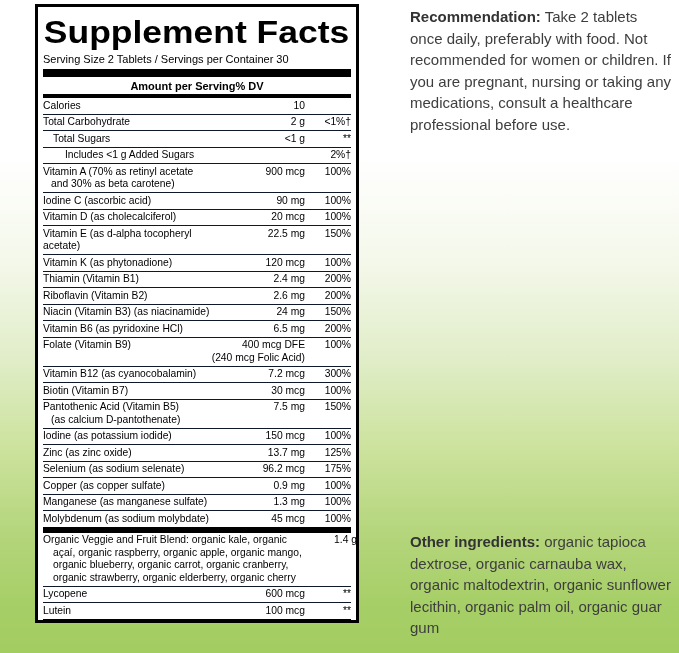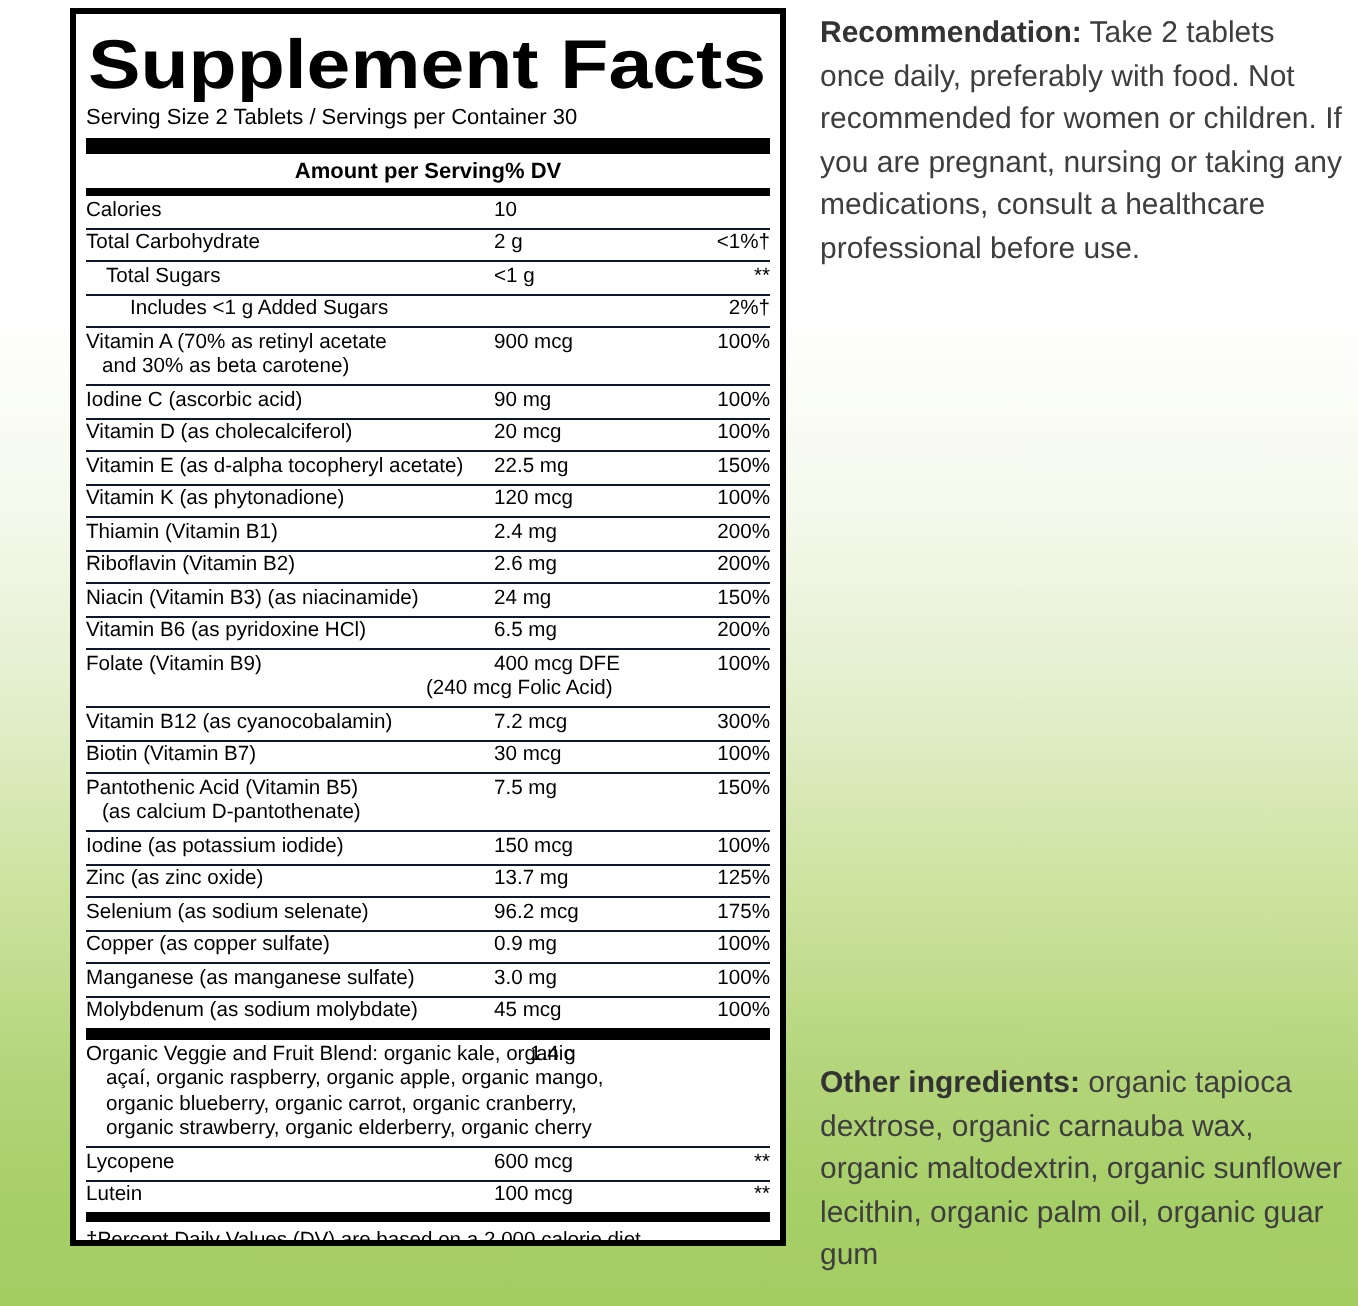--- a/index.html
+++ b/index.html
@@ -4,39 +4,39 @@
 <style>
   html,body{margin:0;padding:0;}
   body{
     width:679px;height:653px;overflow:hidden;
     font-family:"Liberation Sans","DejaVu Sans",sans-serif;
     background:linear-gradient(180deg,#ffffff 0%,#ffffff 24%,#f4f8ea 40%,#e2eecb 54%,#cde39f 68%,#b4d57b 82%,#a7cf68 92%,#a3cc61 100%);
     position:relative;
   }
   
   .panel{
-    position:absolute;left:35px;top:4px;width:358px;height:619px;
+    position:absolute;left:35px;top:4px;width:324px;height:619px;
     background:#ffffff;border:3px solid #000;box-sizing:border-box;
     padding:2px 5px 0 5px;color:#000;overflow:hidden;
   }
   .title-svg{display:block;width:100%;height:40px;margin-top:2px;}
   .title-svg text{font-family:"Liberation Sans","DejaVu Sans",sans-serif;font-weight:bold;}
   .serving{font-size:11px;line-height:15px;padding:1px 0 2px 0;}
   .bar{background:#000;width:100%;}
   .bar-8{height:8px;}
   .bar-4{height:4px;}
   .bar-6{height:6px;}
   .bar-5{height:5px;}
   .hdr-row{display:flex;justify-content:center;align-items:flex-end;
     font-size:11px;font-weight:bold;padding:3px 0 2px 0;}
   .frow{display:flex;align-items:flex-start;font-size:10.3px;line-height:12.5px;padding:1.5px 0;}
   .frow + .frow{border-top:1px solid #0f172a;}
   .c-name{flex:1 1 auto;min-width:0;}
   .c-name .l2{padding-left:8px;}
-  .c-amt{flex:0 0 92px;text-align:left;}
+  .c-amt{flex:0 0 92px;text-align:right;}
   .c-amt .a2{white-space:nowrap;margin-left:-34px;}
   .c-dv{flex:0 0 46px;text-align:right;}
   .ind1{padding-left:10px;}
   .ind2{padding-left:22px;}
   .frow.wide .c-name{flex:0 0 250px;margin-right:-38px;text-indent:-10px;padding-left:10px;}
   .footnotes{font-size:10.3px;line-height:13px;padding:3px 0 2px 0;}
   
   .side-block{position:absolute;left:410px;width:263px;font-size:15px;line-height:21.5px;color:#3e3e3e;}
   .side-block b{color:#333;}
   #rec-block{top:6px;}
@@ -158,21 +158,21 @@
         <div class="c-amt">96.2 mcg</div>
         <div class="c-dv">175%</div>
       </div>
       <div class="frow">
         <div class="c-name">Copper (as copper sulfate)</div>
         <div class="c-amt">0.9 mg</div>
         <div class="c-dv">100%</div>
       </div>
       <div class="frow">
         <div class="c-name">Manganese (as manganese sulfate)</div>
-        <div class="c-amt">3.0 mg</div>
+        <div class="c-amt">1.3 mg</div>
         <div class="c-dv">100%</div>
       </div>
       <div class="frow">
         <div class="c-name">Molybdenum (as sodium molybdate)</div>
         <div class="c-amt">45 mcg</div>
         <div class="c-dv">100%</div>
       </div>
     </div>
 
   <div class="bar bar-6"></div>

